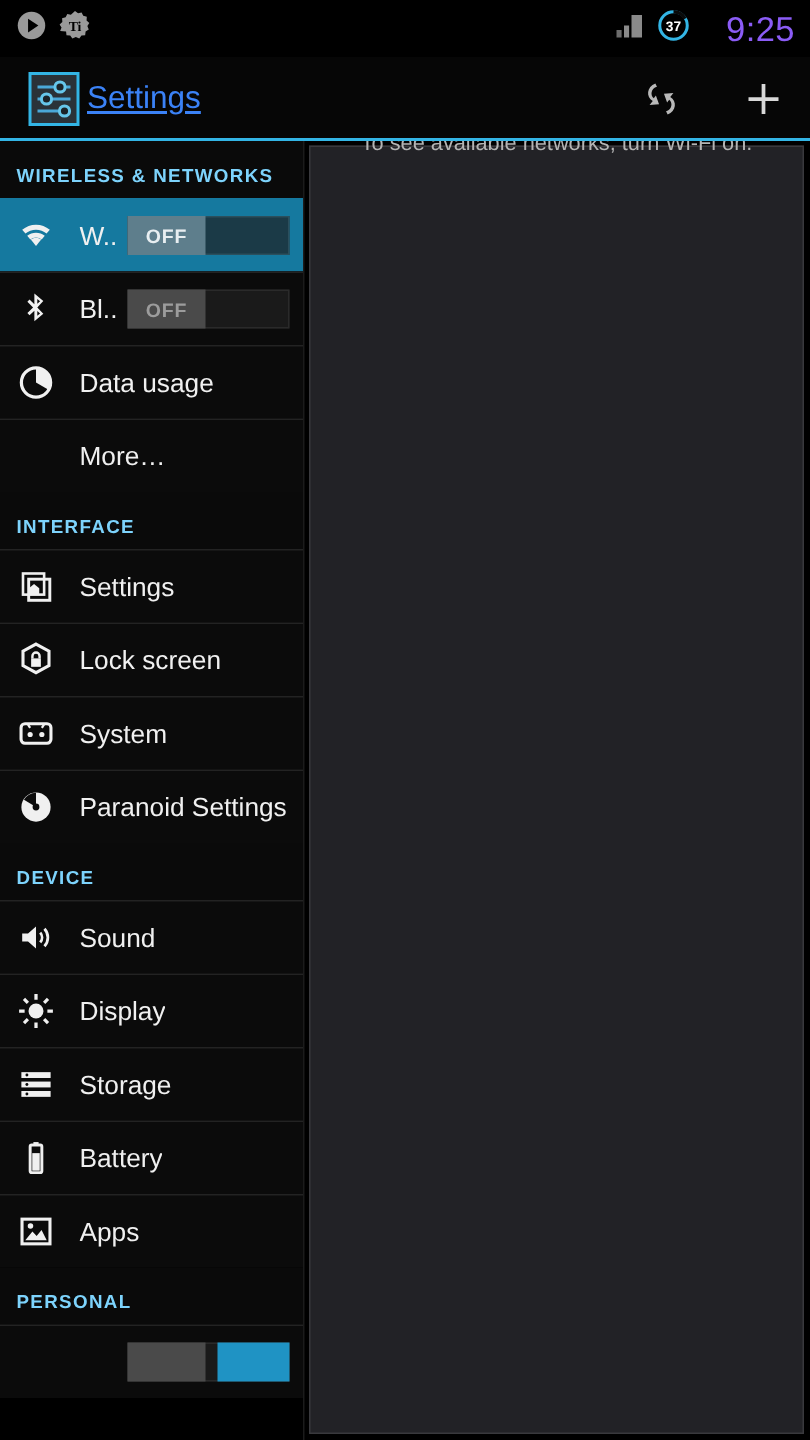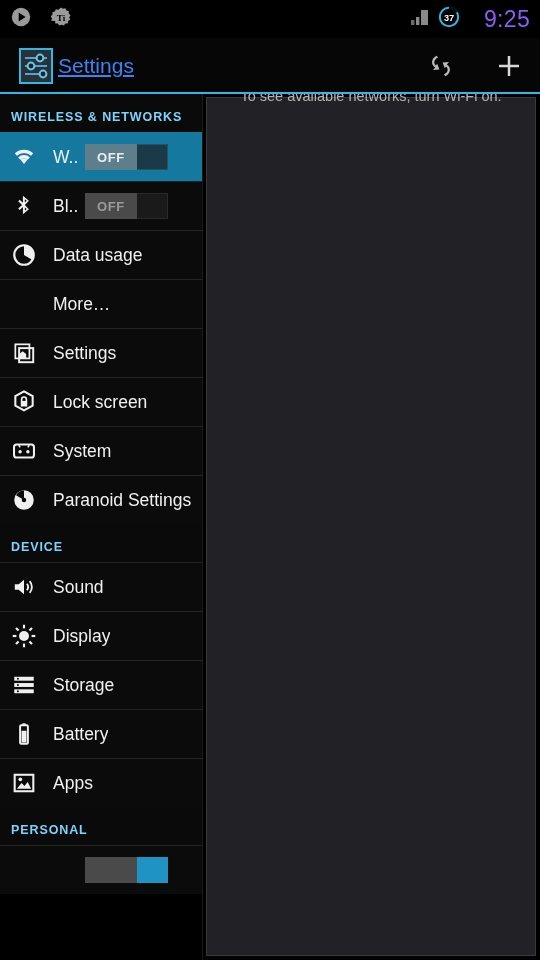--- a/index.html
+++ b/index.html
@@ -11,21 +11,21 @@
   }
   #screen { position:relative; width:540px; height:960px; background:#000; }
 
   
   .statusbar {
     height:38px; width:100%;
     background:#000;
     display:flex; align-items:center;
     padding:0 10px;
   }
-  .sb-left { display:flex; align-items:center; gap:18px;text-decoration:underline; }
+  .sb-left { display:flex; align-items:center; gap:7px;text-decoration:underline; }
   .sb-right { margin-left:auto; display:flex; align-items:center; gap:8px; }
   .sb-time { color:#8b5cf6; font-size:23px; letter-spacing:0.3px;margin-left:16px; }
 
   
   .actionbar {
     height:56px; width:100%;
     background:#060606;
     display:flex; align-items:center;
     padding:0 14px 0 14px;
     position:relative;
@@ -70,21 +70,21 @@
   .row .ico { width:26px; height:26px; flex:none; display:flex; align-items:center; justify-content:center; }
   .row .label {
     color:#f0f0f0; font-size:17.5px; margin-left:16px;
     white-space:nowrap; overflow:hidden;
   }
   .row.noicon .label { margin-left:42px; }
 
   
   .toggle {
     position:absolute; left:85px; top:50%; transform:translateY(-50%);
-    width:83px; height:26px;
+    width:108px; height:26px;
     display:flex; align-items:center;
   }
   .toggle .track {
     position:absolute; inset:0;
     background:#1b3a47; border:1px solid #2b4f5d;
   }
   .row:not(.selected) .toggle .track { background:#1a1a1a; border-color:#2a2a2a; }
   .toggle .thumb {
     position:relative; z-index:2;
     width:52px; height:26px;
@@ -220,20 +220,21 @@
             <svg width="26" height="26" viewBox="0 0 24 24">
               <circle cx="12" cy="12" r="9" fill="none" stroke="#f0f0f0" stroke-width="2"></circle>
               <path d="M12 12 V3 A9 9 0 0 1 19.4 16.3z" fill="#f0f0f0"></path>
             </svg>
           </span>
           <span class="label">Data usage</span>
         </div>
         <div class="row noicon">
           <span class="label">More…</span>
         </div>
+        <div class="section-head">INTERFACE</div>
         <div class="row">
           <span class="ico">
             <svg width="26" height="26" viewBox="0 0 24 24">
               <rect x="4" y="4" width="13" height="13" fill="none" stroke="#f0f0f0" stroke-width="1.6"></rect>
               <rect x="7.5" y="7.5" width="13" height="13" fill="none" stroke="#f0f0f0" stroke-width="1.8"></rect>
               <path d="M14 17v-4l-3.2-2.6L7.6 13v4z" fill="#f0f0f0"></path>
             </svg>
           </span>
           <span class="label">Settings</span>
         </div>

